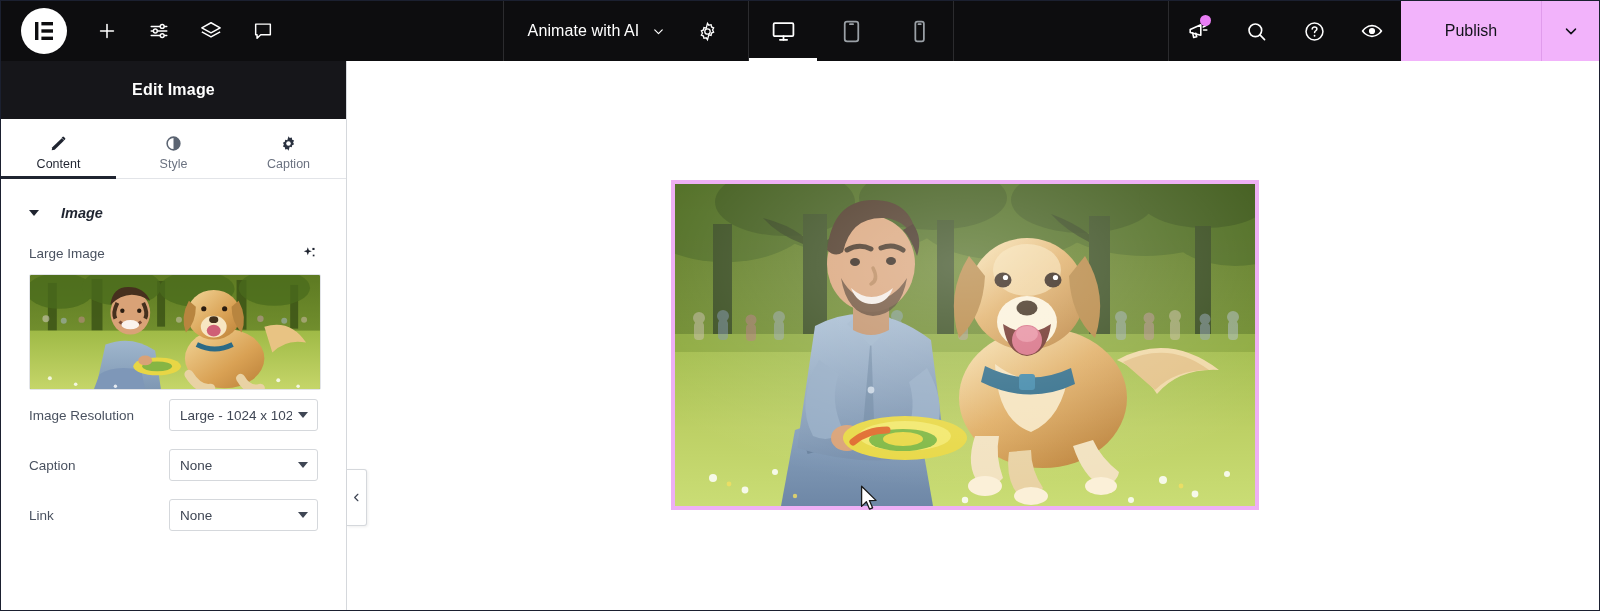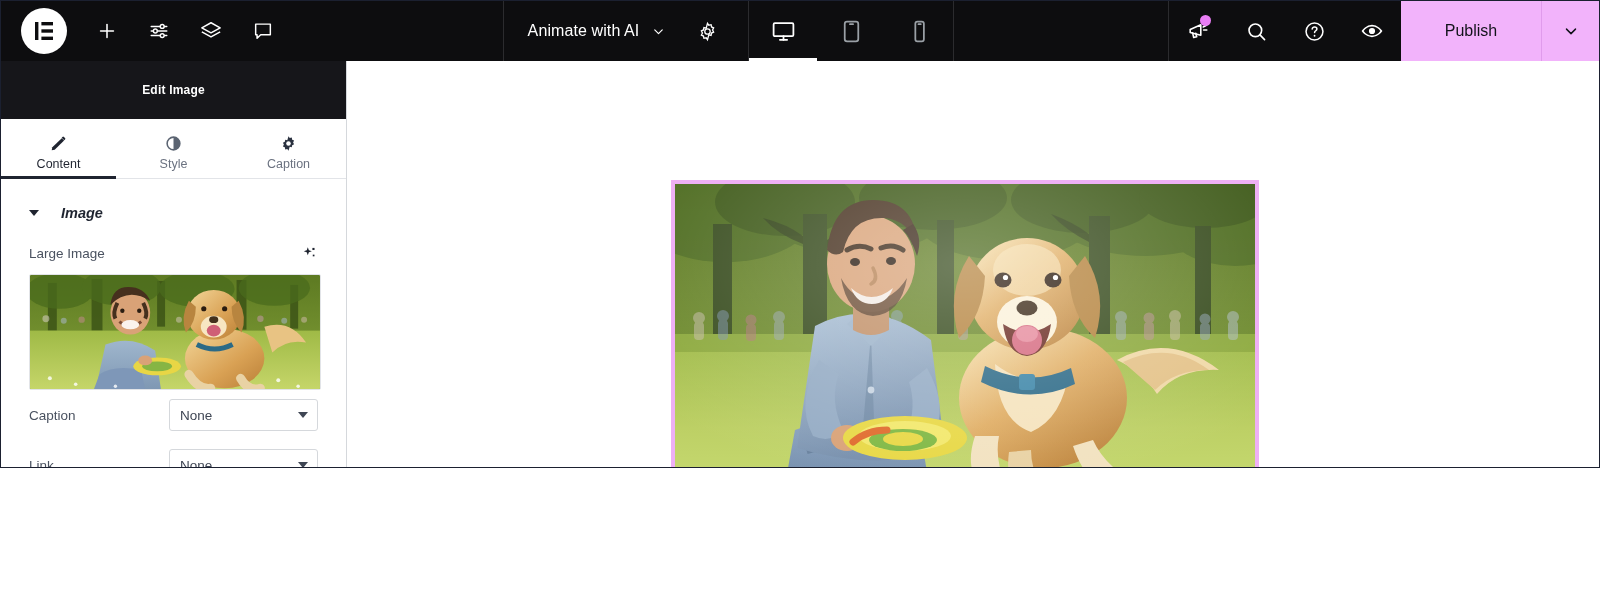--- a/index.html
+++ b/index.html
@@ -4,21 +4,21 @@
 <style>
   * { box-sizing: border-box; margin: 0; padding: 0; }
   html, body {
     width: 1600px; height: 611px;
     overflow: hidden;
     font-family: "Liberation Sans", sans-serif;
     background: #ffffff;
   }
   #app {
     position: relative;
-    width: 1600px; height: 468px;
+    width: 1600px; height: 611px;
     background: #ffffff;
     border: 1px solid #1b2030;
     overflow: hidden;
   }
 
   
   .topbar {
     position: absolute; top: 0; left: 0;
     width: 1598px; height: 60px;
     background: #0d0d0f;
@@ -114,21 +114,21 @@
     border-right: 1px solid #d5d8dc;
     display: flex; flex-direction: column;
     z-index: 30;
   }
   .panel-header {
     height: 58px; background: #16161a;
     display: flex; align-items: center; justify-content: center;
     flex: 0 0 58px;
   }
   .panel-header-title {
-    color: #ffffff; font-size: 12px; font-weight: bold;
+    color: #ffffff; font-size: 16px; font-weight: bold;
     letter-spacing: .2px;
   }
   .tabs {
     display: flex; height: 60px; flex: 0 0 60px;
     border-bottom: 1px solid #e2e4e8;
     background: #ffffff;
   }
   .tab {
     flex: 1; display: flex; flex-direction: column;
     align-items: center; justify-content: center; gap: 5px;
@@ -507,20 +507,27 @@
           <g fill="#ffffff" opacity=".8">
             <circle cx="20" cy="104" r="2"></circle>
               <circle cx="46" cy="110" r="1.8"></circle>
               <circle cx="250" cy="106" r="2"></circle>
             <circle cx="270" cy="112" r="1.8"></circle>
               <circle cx="86" cy="112" r="1.7"></circle>
           </g>
         </svg>
       </div>
 
+      <div class="field-row">
+        <span class="field-label">Image Resolution</span>
+        <div class="select">
+          <span class="select-val">Large - 1024 x 102</span>
+          <span class="select-caret"></span>
+        </div>
+      </div>
 
       <div class="field-row">
         <span class="field-label">Caption</span>
         <div class="select">
           <span class="select-val">None</span>
           <span class="select-caret"></span>
         </div>
       </div>
 
       <div class="field-row">

